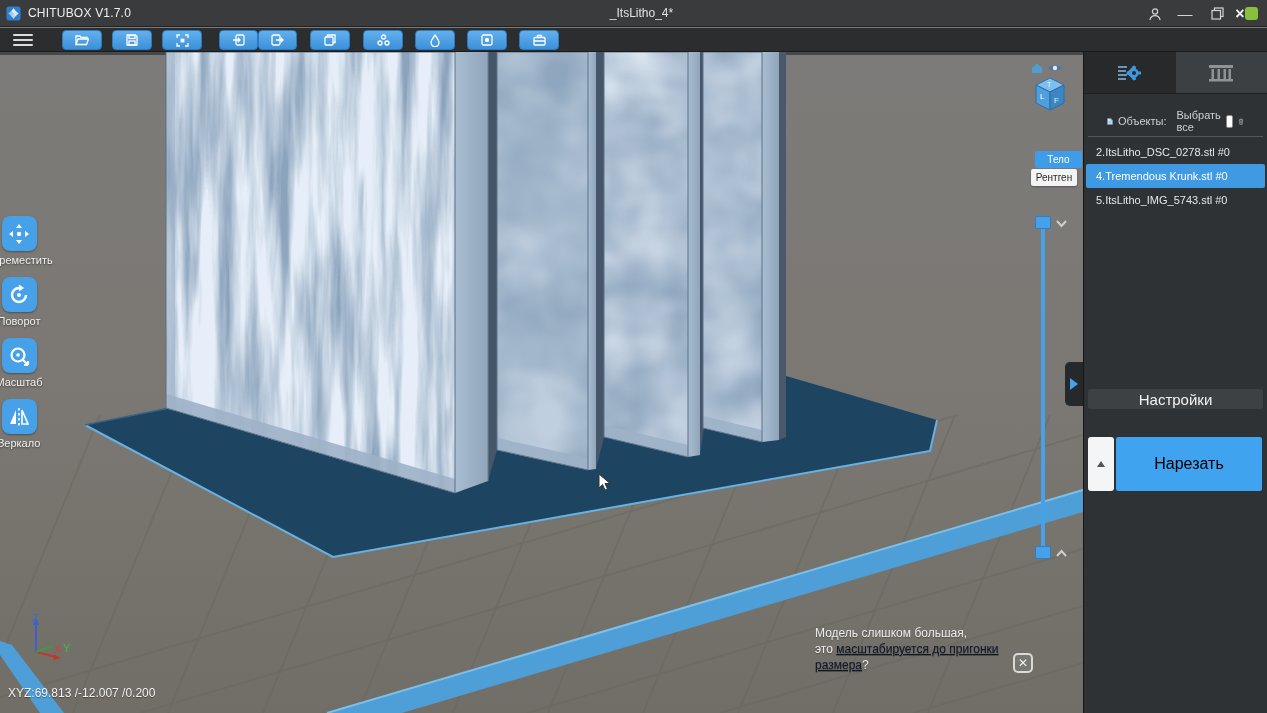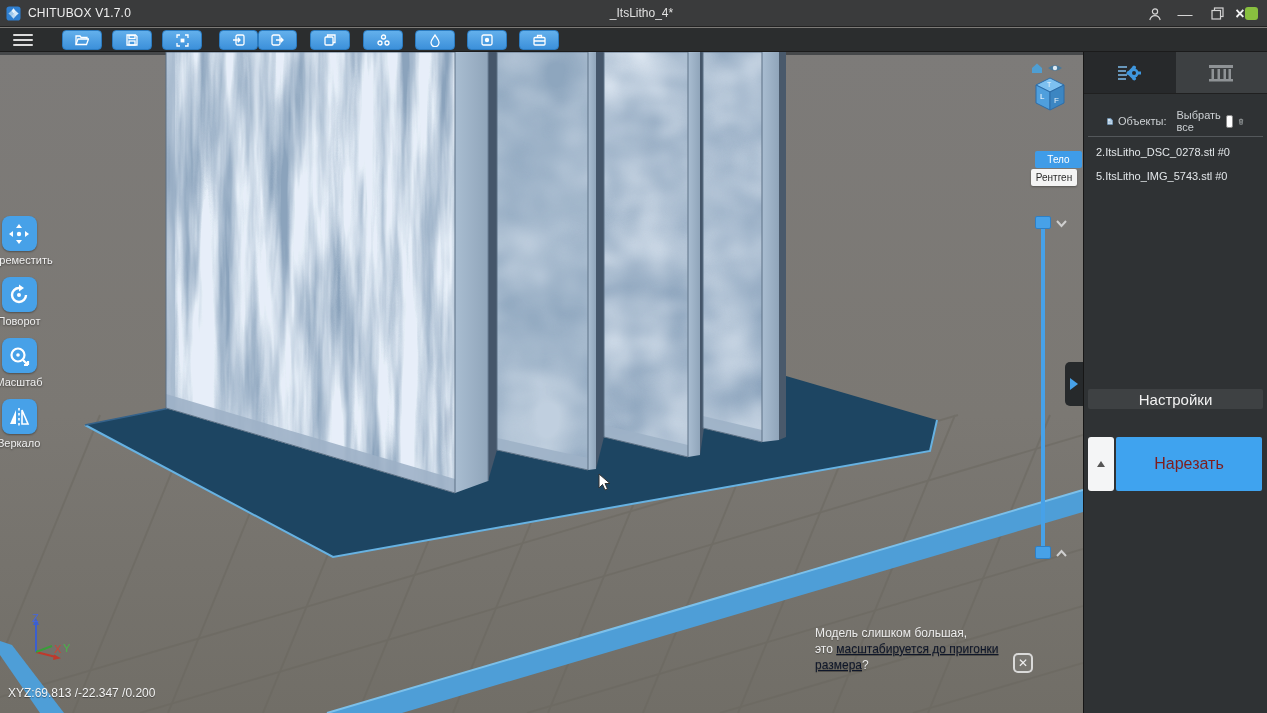--- a/index.html
+++ b/index.html
@@ -72,21 +72,21 @@
   .objhdr .spacer{flex:1;}
   .chk{width:13px;height:13px;background:#fff;border:1px solid #8a8a8a;border-radius:2px;cursor:pointer;}
   .sep{position:absolute;left:4px;right:4px;top:84px;height:1px;background:#54585b;}
   .objlist{position:absolute;left:2px;right:2px;top:88px;}
   .orow{height:24px;line-height:24px;padding-left:10px;font-size:11px;color:#e2e6e9;white-space:nowrap;overflow:hidden;border-radius:2px;cursor:pointer;}
   .orow.sel{background:#3f9ae3;color:#fff;}
   .settings-btn{position:absolute;left:4px;right:4px;top:337px;height:20px;background:#3e4143;border-radius:2px;display:flex;align-items:center;justify-content:center;font-size:15px;color:#f2f2f2;cursor:pointer;}
   .slice-row{position:absolute;left:4px;right:5px;top:385px;height:54px;display:flex;gap:2px;}
   .arrow-btn{width:26px;background:#f4f5f6;border-radius:3px;display:flex;align-items:center;justify-content:center;cursor:pointer;}
   .arrow-btn i{display:block;width:0;height:0;border-left:4px solid transparent;border-right:4px solid transparent;border-bottom:6px solid #555;}
-  .slice-btn{flex:1;background:#3fa3ef;border-radius:2px;display:flex;align-items:center;justify-content:center;font-size:16px;color:#7f1d1d;cursor:pointer;}
+  .slice-btn{flex:1;background:#3fa3ef;border-radius:2px;display:flex;align-items:center;justify-content:center;font-size:16px;color:#000000;cursor:pointer;}
 </style>
 </head>
 <body>
 
 <div id="app">
 
   <div class="titlebar">
     <svg class="tb-logo" viewBox="0 0 16 16">
       <rect x="0.5" y="0.5" width="15" height="15" rx="3" fill="#2f7fd0"></rect>
       <path d="M8 2.5 L11 6 L8 8 L5 6 Z" fill="#eaf4fc"></path>
@@ -407,21 +407,21 @@
       <line x1="16" y1="40" x2="16" y2="12" stroke="#3b5fd0" stroke-width="2"></line>
       <polygon points="16,6 13,13 19,13" fill="#3b5fd0"></polygon>
       <text x="12" y="10" font-size="11" fill="#4466dd">Z</text>
       <line x1="16" y1="40" x2="36" y2="45" stroke="#c0392b" stroke-width="2"></line>
       <polygon points="41,46.2 34,42.5 33,48" fill="#c0392b"></polygon>
       <text x="34" y="41" font-size="11" fill="#cc4433">X</text>
       <line x1="16" y1="40" x2="32" y2="34" stroke="#3a9d3a" stroke-width="2"></line>
       <text x="43" y="40" font-size="11" fill="#49b649">Y</text>
     </svg>
 
-    <div class="status">XYZ:69.813 /-22.347 /0.200</div>
+    <div class="status">XYZ:69.813 /-12.007 /0.200</div>
 
     <svg class="cursor" width="14" height="18" viewBox="0 0 14 18">
       <path d="M1,1 L1,15 L4.5,11.5 L7,17 L9.5,16 L7,10.5 L12,10.5 Z" fill="#fff" stroke="#333" stroke-width="1"></path>
     </svg>
   </div>
 
   <div class="rpanel">
     <div class="rtabs">
       <div class="rtab active">
         <svg width="26" height="20" viewBox="0 0 26 20">
@@ -467,20 +467,21 @@
       <svg width="13" height="15" viewBox="0 0 13 15">
         <path d="M2 4 H11 M4.5 4 V2.5 H8.5 V4 M3 4 L3.8 13.5 H9.2 L10 4" fill="none" stroke="#b8bcbe" stroke-width="1.2"></path>
         <line x1="5.2" y1="6" x2="5.5" y2="11.5" stroke="#b8bcbe"></line>
           <line x1="7.8" y1="6" x2="7.5" y2="11.5" stroke="#b8bcbe"></line>
       </svg>
     </div>
     <div class="sep"></div>
 
     <div class="objlist">
       <div class="orow">2.ItsLitho_DSC_0278.stl #0</div>
+      <div class="orow sel">4.Tremendous Krunk.stl #0</div>
       <div class="orow">5.ItsLitho_IMG_5743.stl #0</div>
     </div>
 
     <div class="settings-btn">Настройки</div>
 
     <div class="slice-row">
       <div class="arrow-btn">
           <i></i>
         </div>
       <div class="slice-btn">Нарезать</div>

